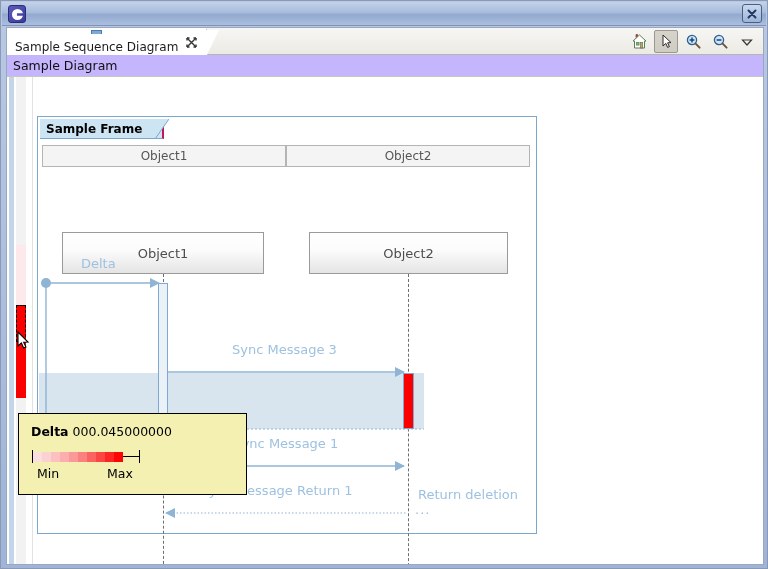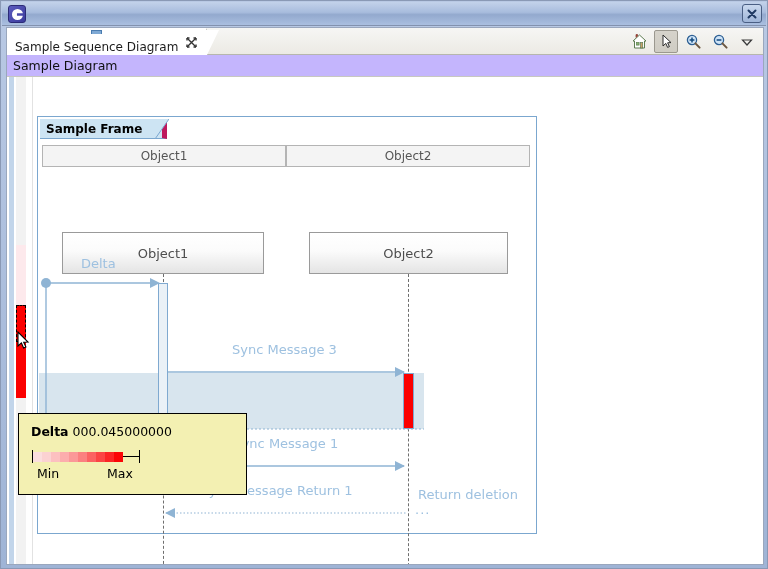--- a/index.html
+++ b/index.html
@@ -177,21 +177,21 @@
     border: 1px solid #7ba7cf;
     background: #ffffff;
     box-sizing: border-box;
   }
   .frame-tag {
     position: absolute; left: 2px; top: 2px;
     height: 20px;
     padding: 0 20px 0 6px;
     display: flex; align-items: center;
     background: #cde4f3;
-    border-right: 5px solid #be185d;
+    border-right: 2px solid #be185d;
     border-bottom: 1px solid #7ba7cf;
     font-size: 12px; font-weight: bold; color: #000000;
     box-sizing: border-box;
   }
   .frame-tag::after {
     content: "";
     position: absolute; right: -1px; top: 0;
     width: 0; height: 0;
     border-left: 0 solid transparent;
   }

